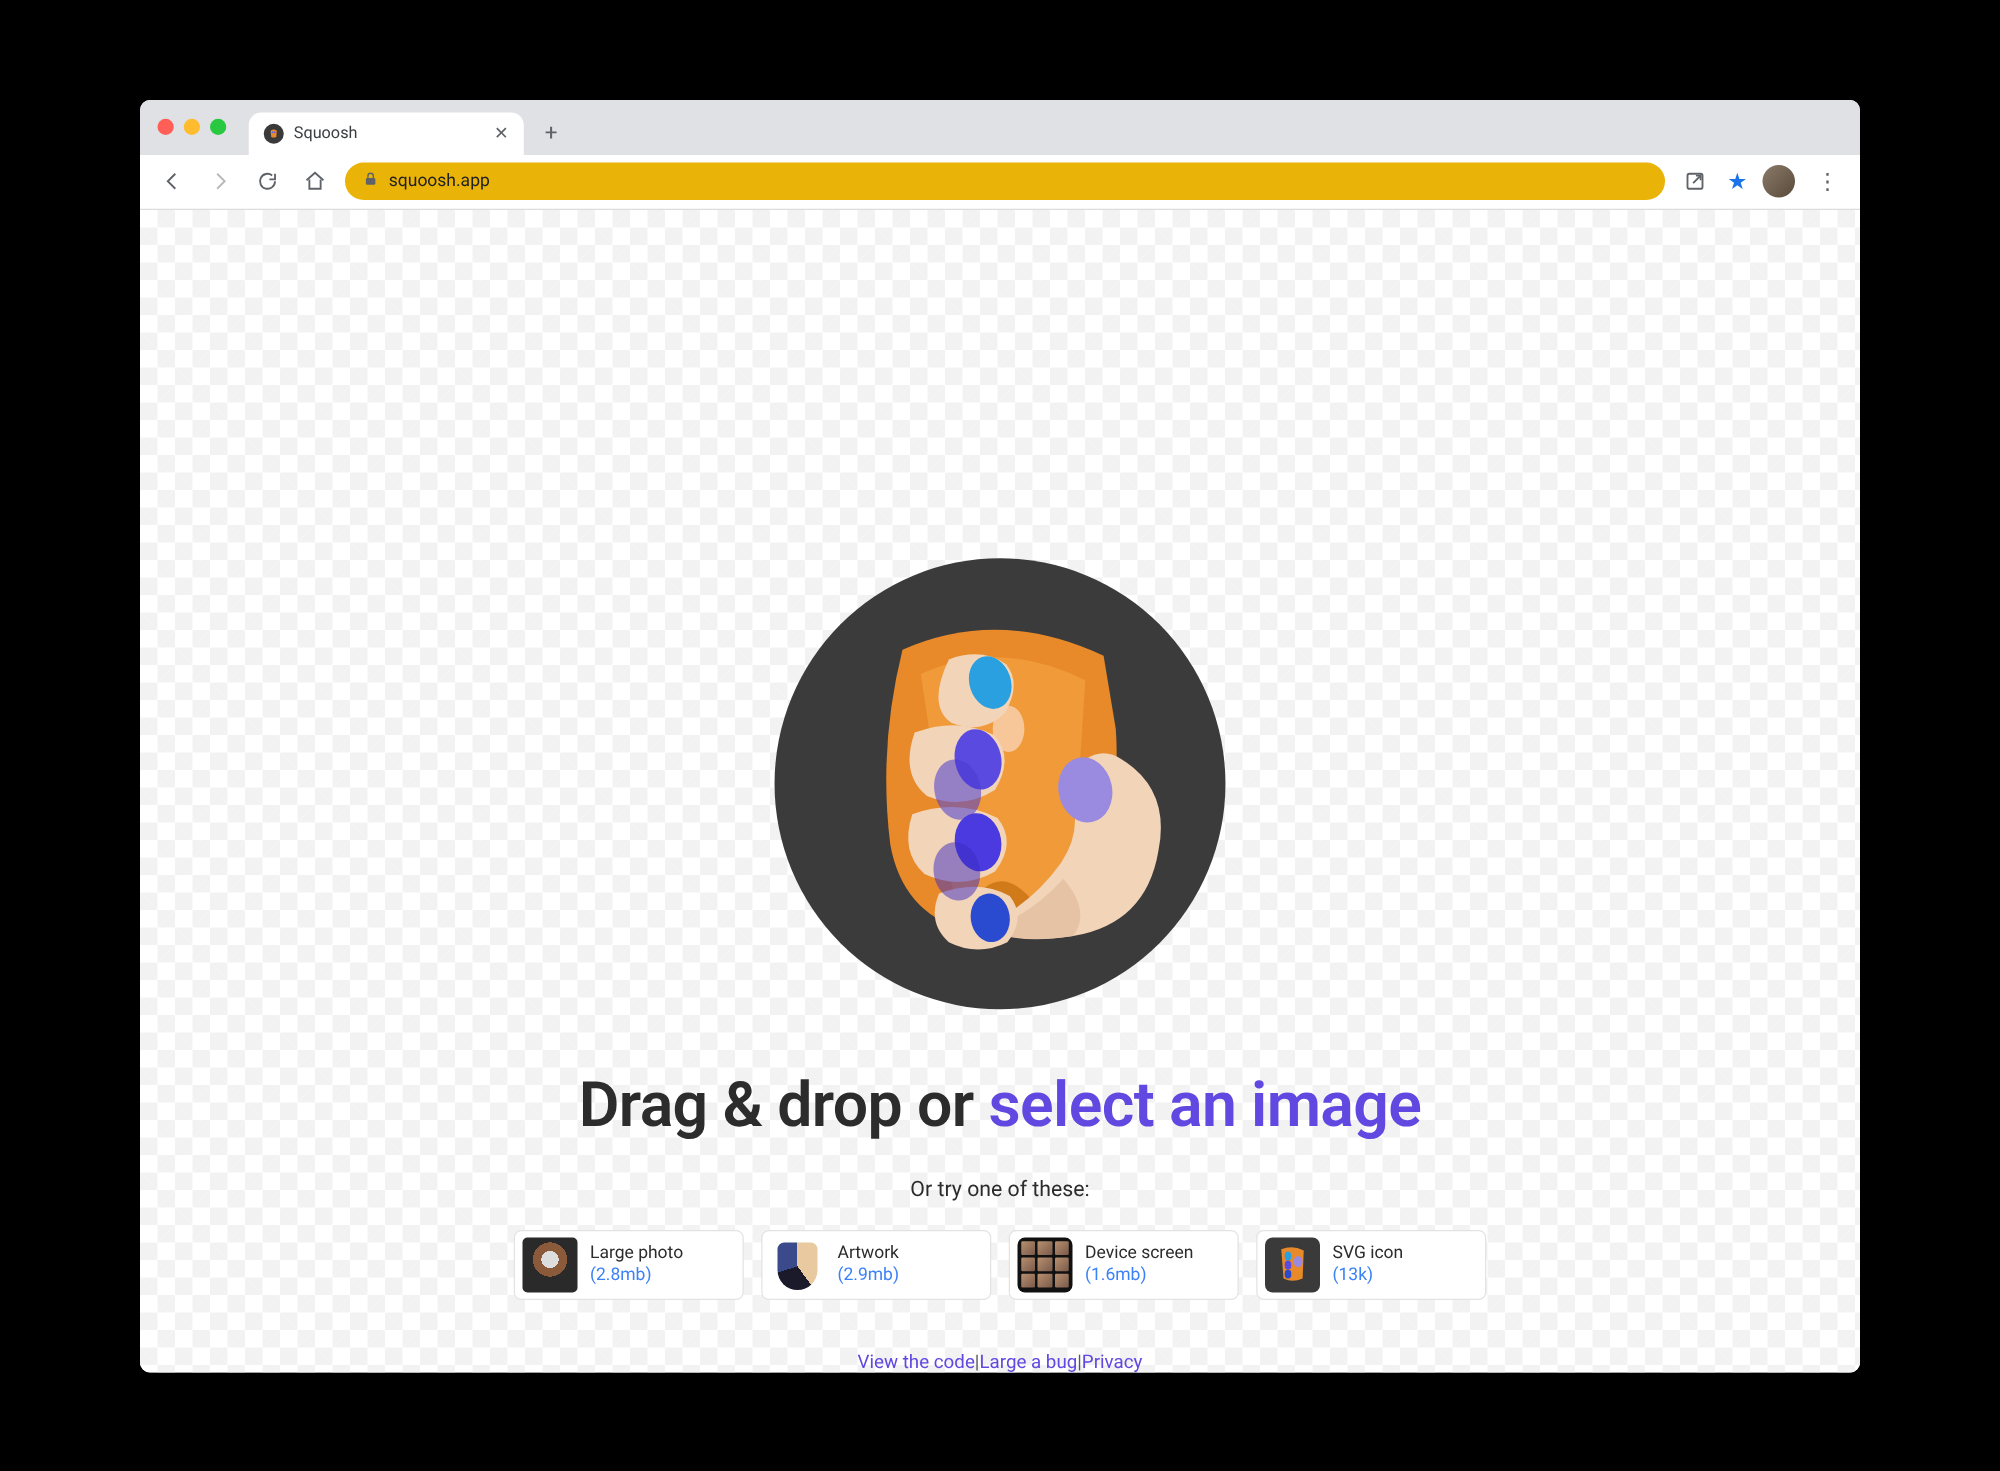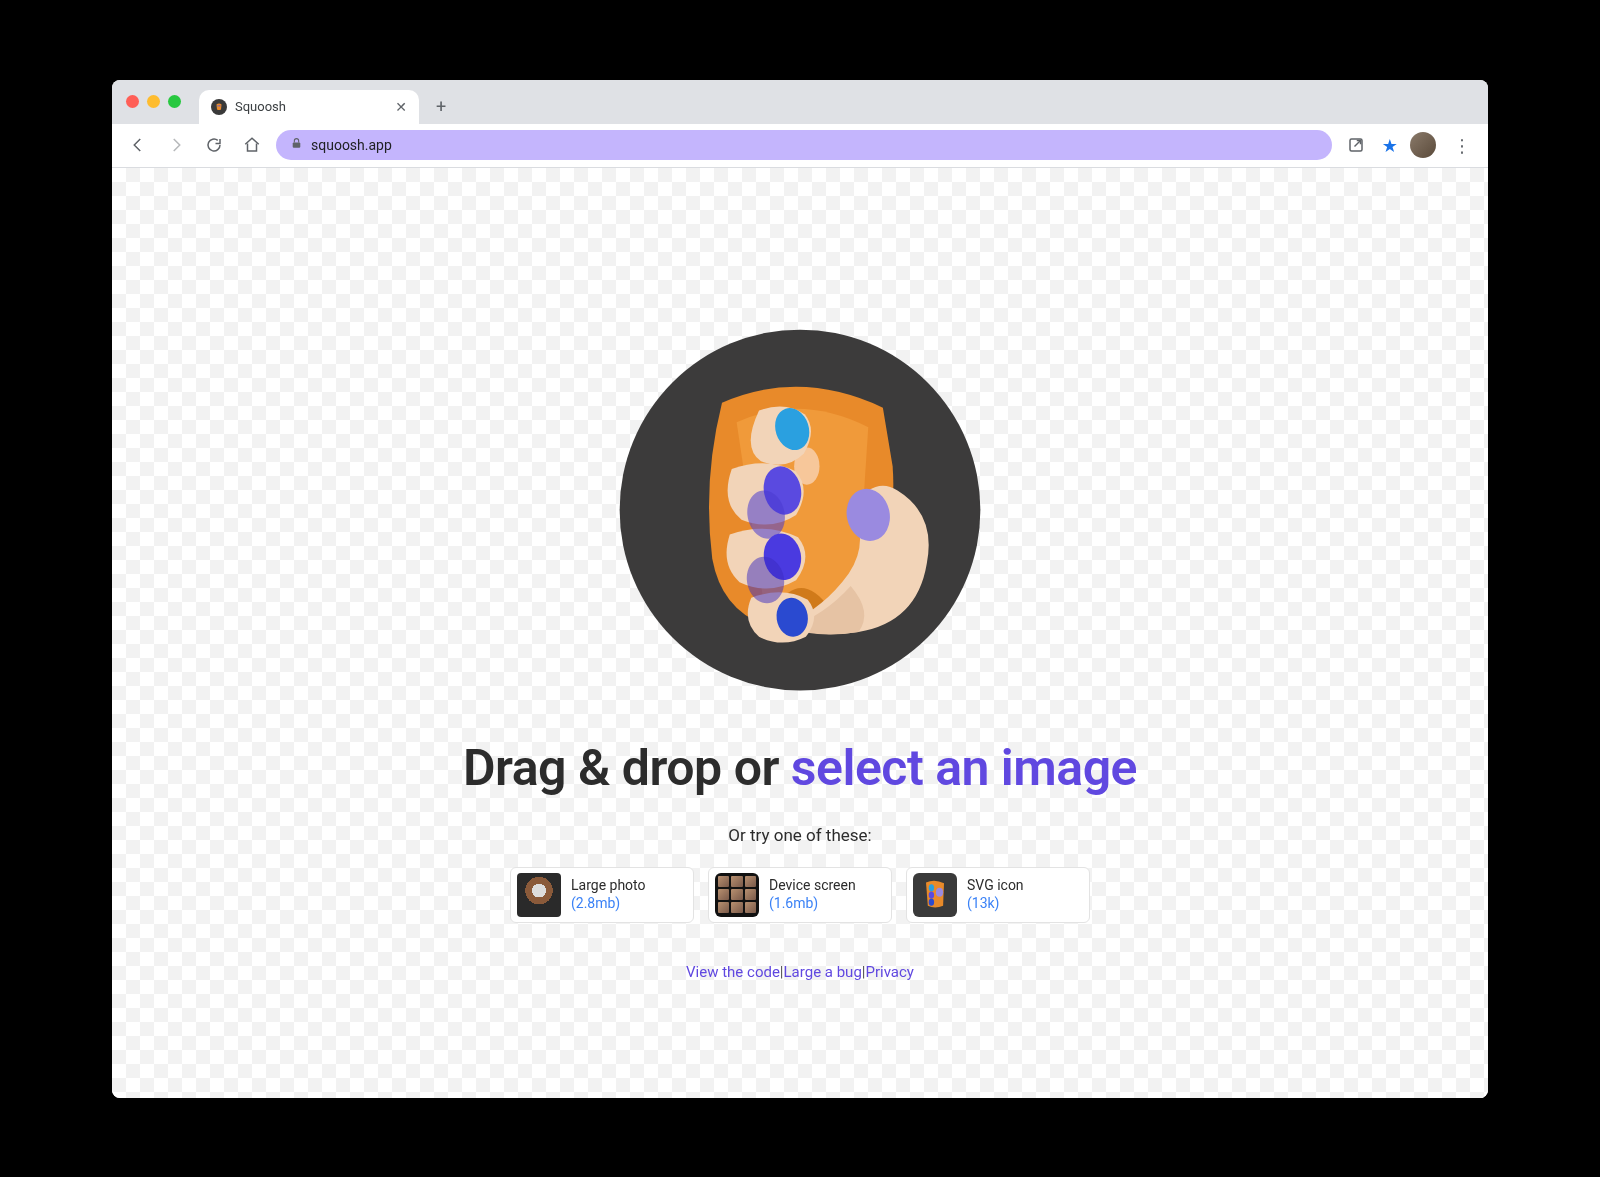--- a/index.html
+++ b/index.html
@@ -53,38 +53,38 @@
   .newtab{width:28px;height:28px;border-radius:50%;display:flex;align-items:center;justify-content:center;color:#5f6368;font-size:18px;margin-bottom:3px;cursor:pointer;}
   
   .toolbar{
     height: 44px;
     background:#fff;
     border-bottom:1px solid #dadce0;
     display:flex;align-items:center;padding:0 12px;gap:10px;
   }
   .tbtn{width:28px;height:28px;display:flex;align-items:center;justify-content:center;color:#5f6368;cursor:pointer;border-radius:50%;}
   .tbtn svg{width:18px;height:18px;stroke:#5f6368;fill:none;stroke-width:2;}
-  .omnibox{flex:1;display:flex;align-items:center;gap:8px;height:30px;background:#c4b5fd;border-radius:15px;padding:0 14px;font-size:14px;color:#202124;}
+  .omnibox{flex:1;display:flex;align-items:center;gap:8px;height:30px;background:#eab308;border-radius:15px;padding:0 14px;font-size:14px;color:#202124;}
   .omnibox .lock{color:#5f6368;}
   .right-icons{display:flex;align-items:center;gap:12px;}
   .avatar{width:26px;height:26px;border-radius:50%;background:linear-gradient(135deg,#8a7a6a,#5a4a3a);}
   .star{color:#1a73e8;font-size:18px;}
   .opentab-icon svg, .menu-icon svg{width:18px;height:18px;}
   
   .content{
     flex:1;
     background-color:#fff;
     background-image:
       linear-gradient(45deg, #f2f2f2 25%, transparent 25%),
       linear-gradient(-45deg,#f2f2f2 25%, transparent 25%),
       linear-gradient(45deg, transparent 75%, #f2f2f2 75%),
       linear-gradient(-45deg,transparent 75%, #f2f2f2 75%);
     background-size: 28px 28px;
     background-position: 0 0, 0 14px, 14px -14px, -14px 0px;
-    display:flex;flex-direction:column;align-items:center;justify-content:center;
+    display:flex;flex-direction:column;align-items:center;justify-content:flex-end;
     padding-top: 30px;
   }
   .logo-wrap{margin-bottom: 30px;}
   .heading{font-size: 50px; font-weight:600; color:#2c2c2c; letter-spacing:-0.5px;}
   .heading .accent{color:#6048e0;}
   .sub{font-size:17px;color:#2c2c2c;margin-top:28px;}
   .samples{display:flex;gap:14px;margin-top:22px;}
   .sample{
     width:184px;height:56px;border:1px solid #e3e3e3;border-radius:6px;background:#fff;
     display:flex;align-items:center;gap:10px;padding:6px;cursor:pointer;font-size:14px;color:#2c2c2c;
@@ -215,20 +215,27 @@
 
     <div class="samples">
       <div class="sample">
         <div class="thumb photo"></div>
         <div class="meta">
           <div>Large photo</div>
           <div class="size">(2.8mb)</div>
         </div>
       </div>
       <div class="sample">
+        <div class="thumb art"></div>
+        <div class="meta">
+          <div>Artwork</div>
+          <div class="size">(2.9mb)</div>
+        </div>
+      </div>
+      <div class="sample">
         <div class="thumb device">
           <span></span>
             <span></span>
             <span></span>
             <span></span>
             <span></span>
             <span></span>
             <span></span>
             <span></span>
             <span></span>

